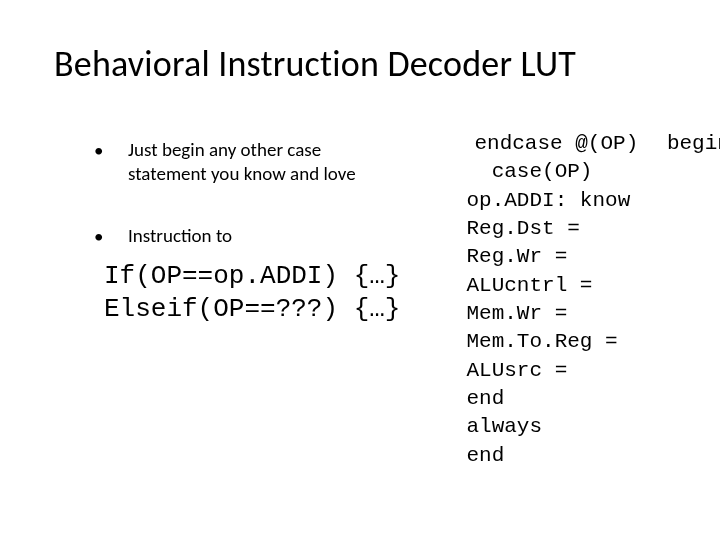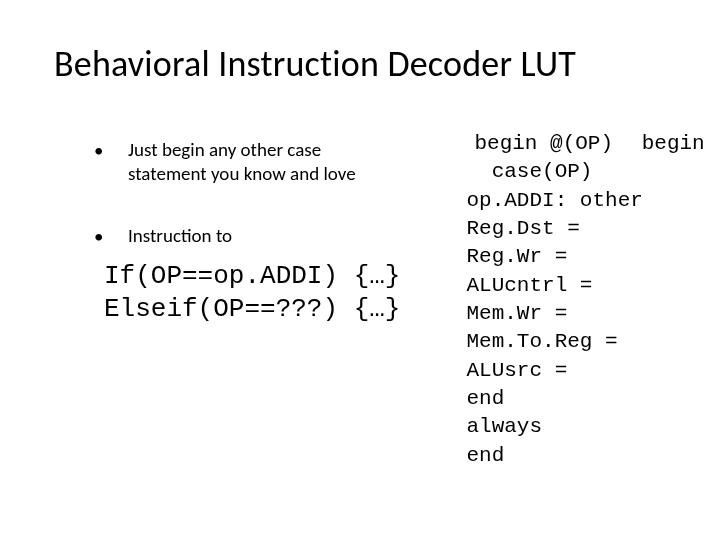--- a/index.html
+++ b/index.html
@@ -72,23 +72,23 @@
     </div>
     <div class="bullet">
       <div class="dot">•</div>
       <div class="txt">Instruction to</div>
     </div>
     <div class="codelet"><span>If(OP==op.ADDI) {…}</span>
 <span>Elseif(OP==???) {…}</span></div>
   </div>
 
   <div class="right">
-    <div class="code"><span><span>begin @(OP) </span><span class="b">begin</span></span>
+    <div class="code"><span><span>endcase @(OP) </span><span class="b">begin</span></span>
 <span class="b">  case(OP)</span>
-<span class="b">op.ADDI: other</span>
+<span class="b">op.ADDI: know</span>
 <span>Reg.Dst =</span>
 <span>Reg.Wr =</span>
 <span>ALUcntrl =</span>
 <span>Mem.Wr =</span>
 <span>Mem.To.Reg =</span>
 <span>ALUsrc =</span>
 <span class="b">end</span>
 <span class="b">always</span>
 <span>end</span></div>
   </div>

